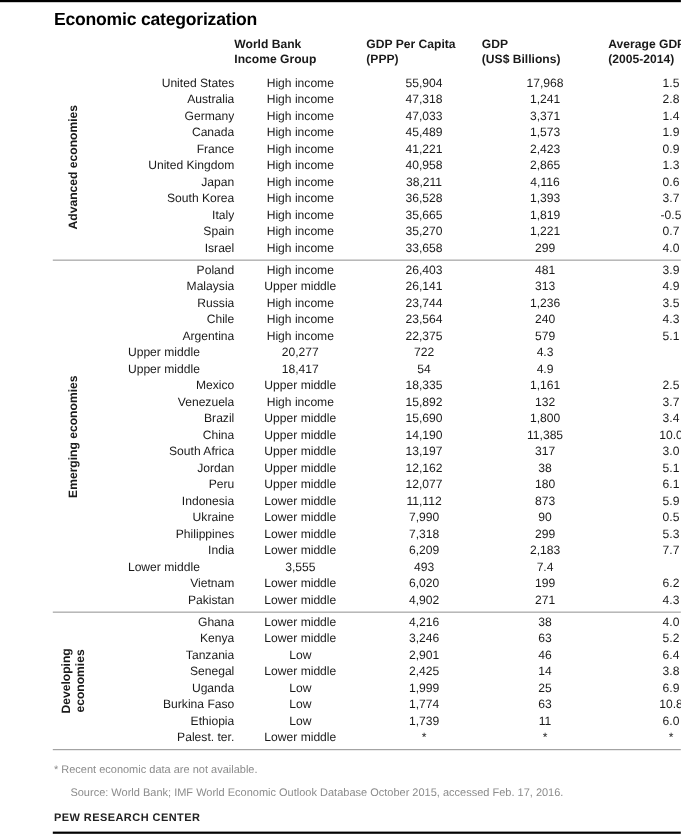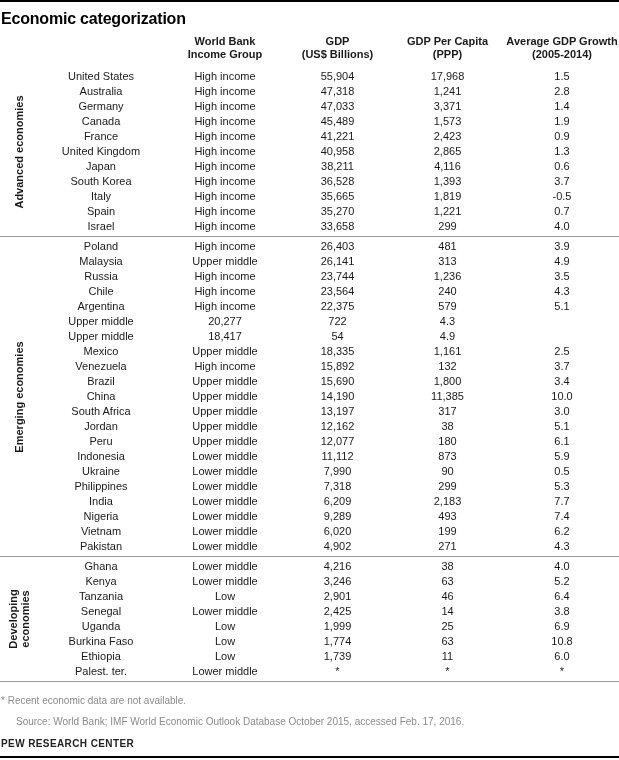--- a/index.html
+++ b/index.html
@@ -2,72 +2,73 @@
 <html><head>
 <meta charset="utf-8">
 <style>
   html,body { margin:0; padding:0; background:#fff; }
   .page {
     width:619px; height:760px; box-sizing:border-box;
     background:#fff; position:relative; overflow:hidden;
     border-top:2px solid #000;
     font-family:"Liberation Sans", sans-serif;
     color:#1a1a1a;
+    padding-left:48px;
   }
   .title {
     font-size:16px; font-weight:700; color:#000;
     line-height:18px; margin:8px 0 0 1px; letter-spacing:-0.2px;
   }
   .grid-cols {
     display:grid;
     grid-template-columns:37px 128px 120px 105px 115px 114px;
   }
   .thead { margin-top:7px; align-items:end; }
   .th {
-    font-size:11px; font-weight:700; text-align:center;
+    font-size:11px; font-weight:700; text-align:left;
     line-height:13px; align-self:end; color:#1a1a1a;
   }
   .tbody { margin-top:6px; border-bottom:1px solid #9a9a9a; }
   .group { position:relative; padding:2px 0; }
   .group + .group { border-top:1px solid #9a9a9a; }
   .group-label { position:absolute; left:0; top:0; bottom:0; width:37px; }
   .rot {
     position:absolute; top:50%; left:50%;
     transform:translate(-50%,-50%) rotate(-90deg);
     font-size:11px; font-weight:700; line-height:12px;
     text-align:center; white-space:nowrap; color:#1a1a1a;
   }
   .row { height:15px; line-height:15px; }
   .cell { font-size:11px; text-align:center; color:#1a1a1a; overflow:hidden; }
-  .cell.country { text-align:center; }
+  .cell.country { text-align:right; }
   .footnote { font-size:10px; color:#8b8b8b; line-height:12px; margin:13px 0 0 1px; }
   .source   { font-size:10px; color:#8b8b8b; line-height:12px; margin:9px 0 0 16px; }
   .branding { font-size:10px; font-weight:700; color:#222; letter-spacing:0.4px; line-height:12px; margin:10px 0 0 1px; }
   .bottom-rule { border-top:2px solid #000; margin-top:6px; }
 </style>
 </head>
 <body>
 
 <div class="page">
   <div class="title">Economic categorization</div>
 
   <div class="thead grid-cols">
       <div class="th"></div>
       <div class="th"></div>
       <div class="th">
         <div>World Bank</div>
         <div>Income Group</div>
       </div>
       <div class="th">
+        <div>GDP Per Capita</div>
+        <div>(PPP)</div>
+      </div>
+      <div class="th">
         <div>GDP</div>
         <div>(US$ Billions)</div>
-      </div>
-      <div class="th">
-        <div>GDP Per Capita</div>
-        <div>(PPP)</div>
       </div>
       <div class="th">
         <div>Average GDP Growth</div>
         <div>(2005-2014)</div>
       </div>
     </div>
 
   <div class="tbody">
       <div class="group">
         <div class="group-label">
@@ -303,23 +304,22 @@
         <div class="row grid-cols">
           <div class="cell"></div>
           <div class="cell country">India</div>
           <div class="cell">Lower middle</div>
           <div class="cell">6,209</div>
           <div class="cell">2,183</div>
           <div class="cell">7.7</div>
         </div>
         <div class="row grid-cols">
           <div class="cell"></div>
-          <div class="cell country">Nigeria</div>
-          <div class="cell">Lower middle</div>
-          <div class="cell">9,289</div>
+          <div class="cell">Lower middle</div>
+          <div class="cell">3,555</div>
           <div class="cell">493</div>
           <div class="cell">7.4</div>
         </div>
         <div class="row grid-cols">
           <div class="cell"></div>
           <div class="cell country">Vietnam</div>
           <div class="cell">Lower middle</div>
           <div class="cell">6,020</div>
           <div class="cell">199</div>
           <div class="cell">6.2</div>

